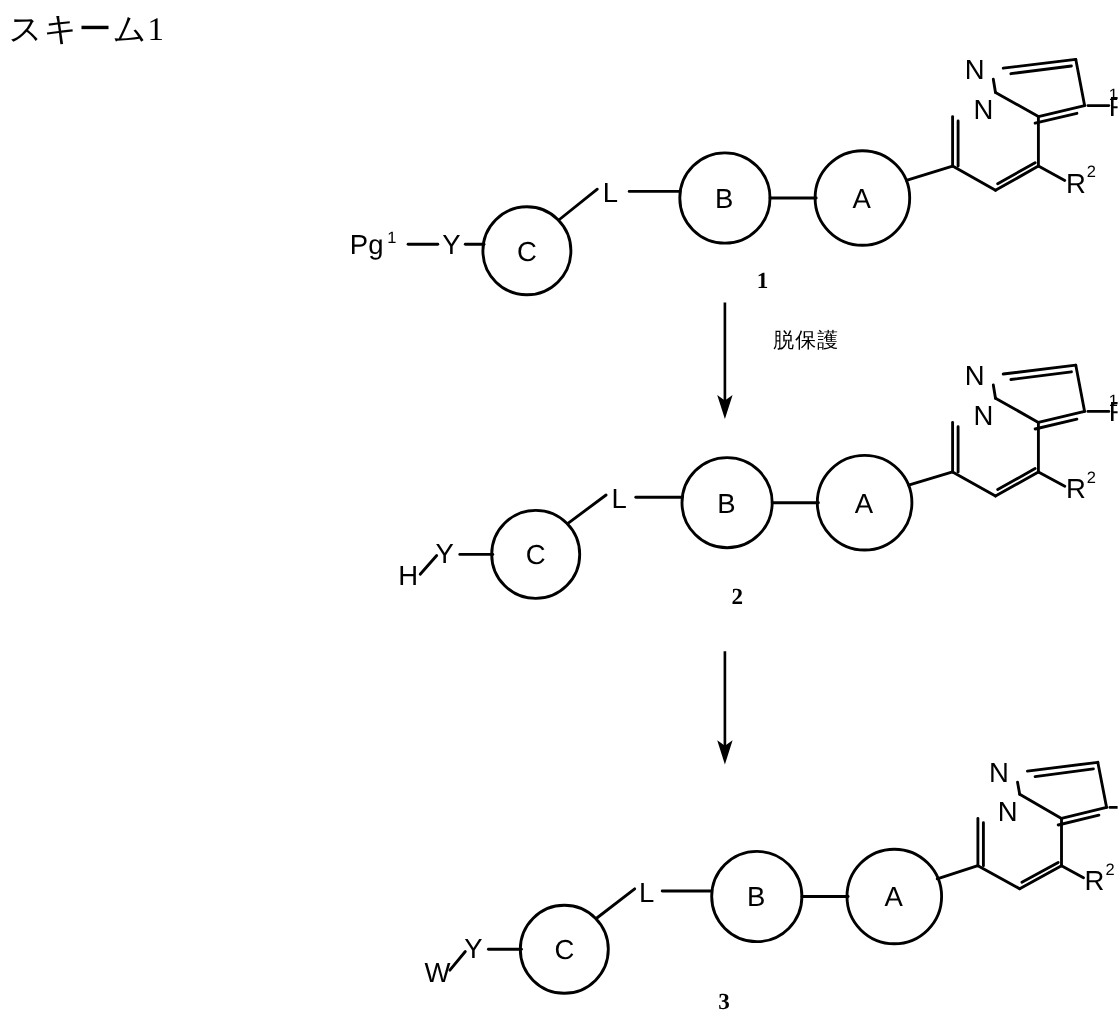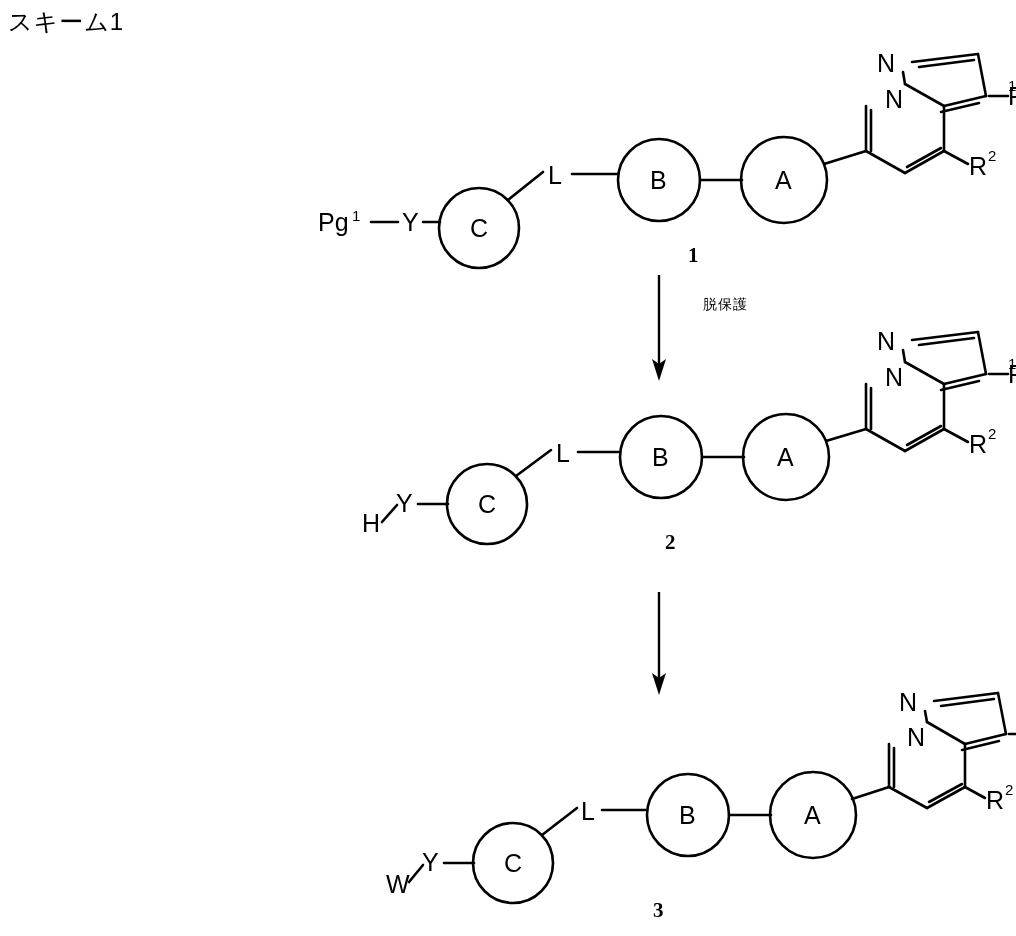--- a/index.html
+++ b/index.html
@@ -7,36 +7,36 @@
     width:1016px;height:936px;
     background:#ffffff;
     font-family:"Liberation Serif", serif;
     color:#000000;
     position:relative;
     overflow:hidden;
   }
   .scheme-title{
     position:absolute;
     left:8px; top:6px;
-    font-size:24px;
+    font-size:30px;
     letter-spacing:1px;
-    font-family:Liberation Sans, sans-serif;
+    font-family:Liberation Serif, serif;
     white-space:nowrap;
   }
   .structure{position:absolute;}
   .svg-layer{position:absolute;left:0;top:0;}
   .cmp-label{
     position:absolute;
     font-size:21px;
     font-weight:bold;
     font-family:"Liberation Serif", serif;
   }
   .arrow-label{
     position:absolute;
-    font-size:14px;
+    font-size:19px;
     font-family:"DejaVu Sans", sans-serif;
     white-space:nowrap;
     letter-spacing:1px;
   }
   svg text{
     font-family:"Liberation Sans", sans-serif;
     fill:#000000;
   }
   svg .atom{font-size:25px;}
   svg .ringlab{font-size:25px;}

